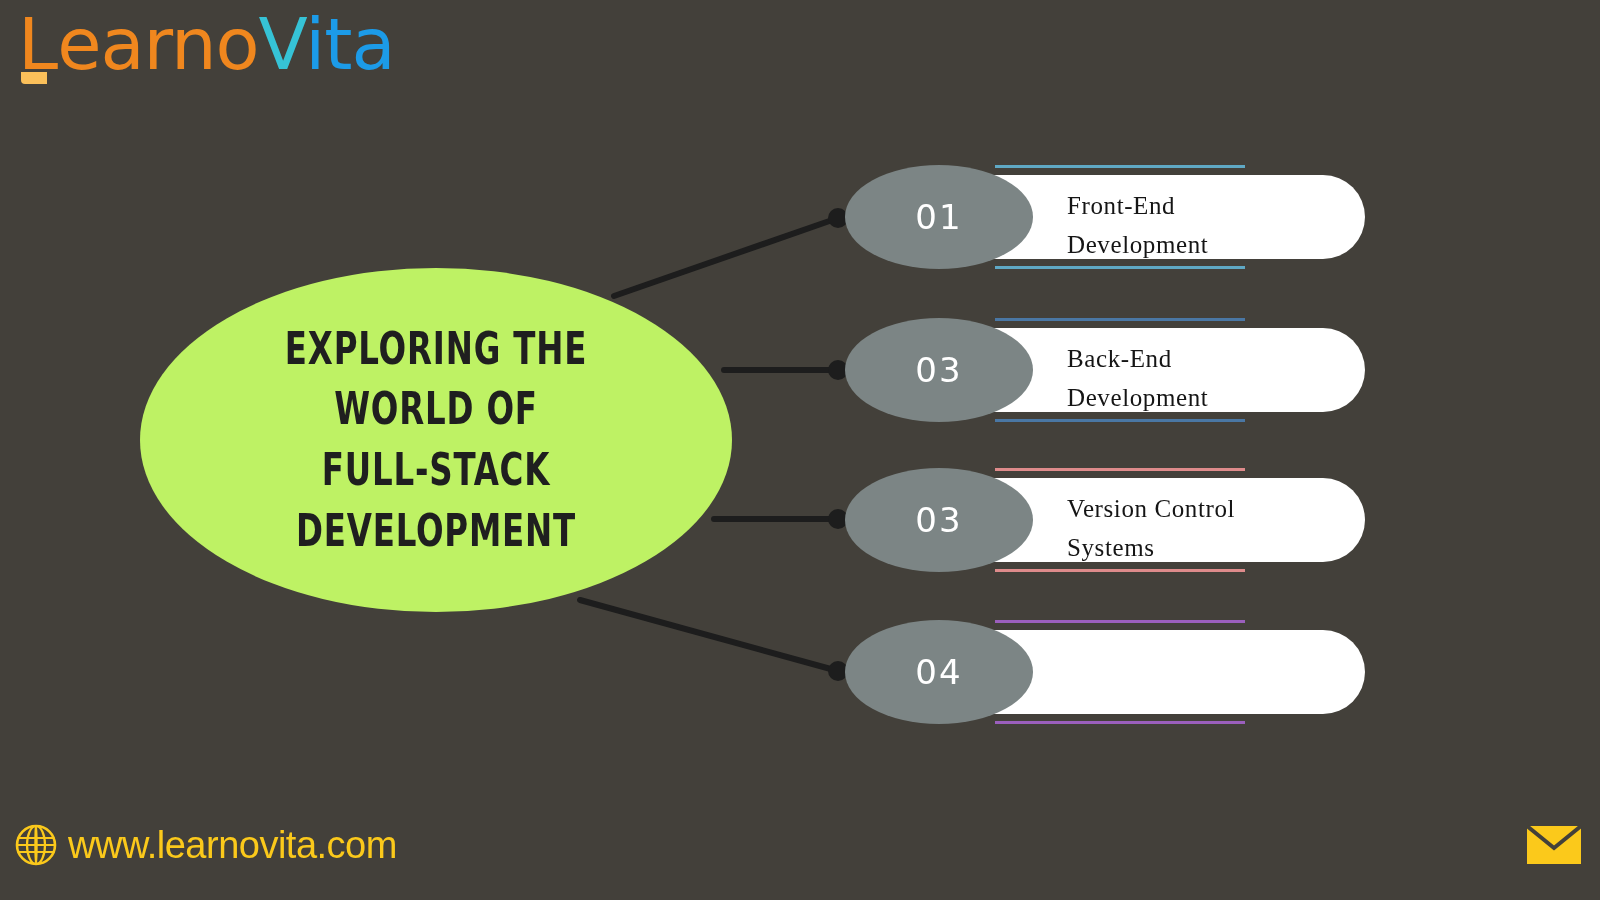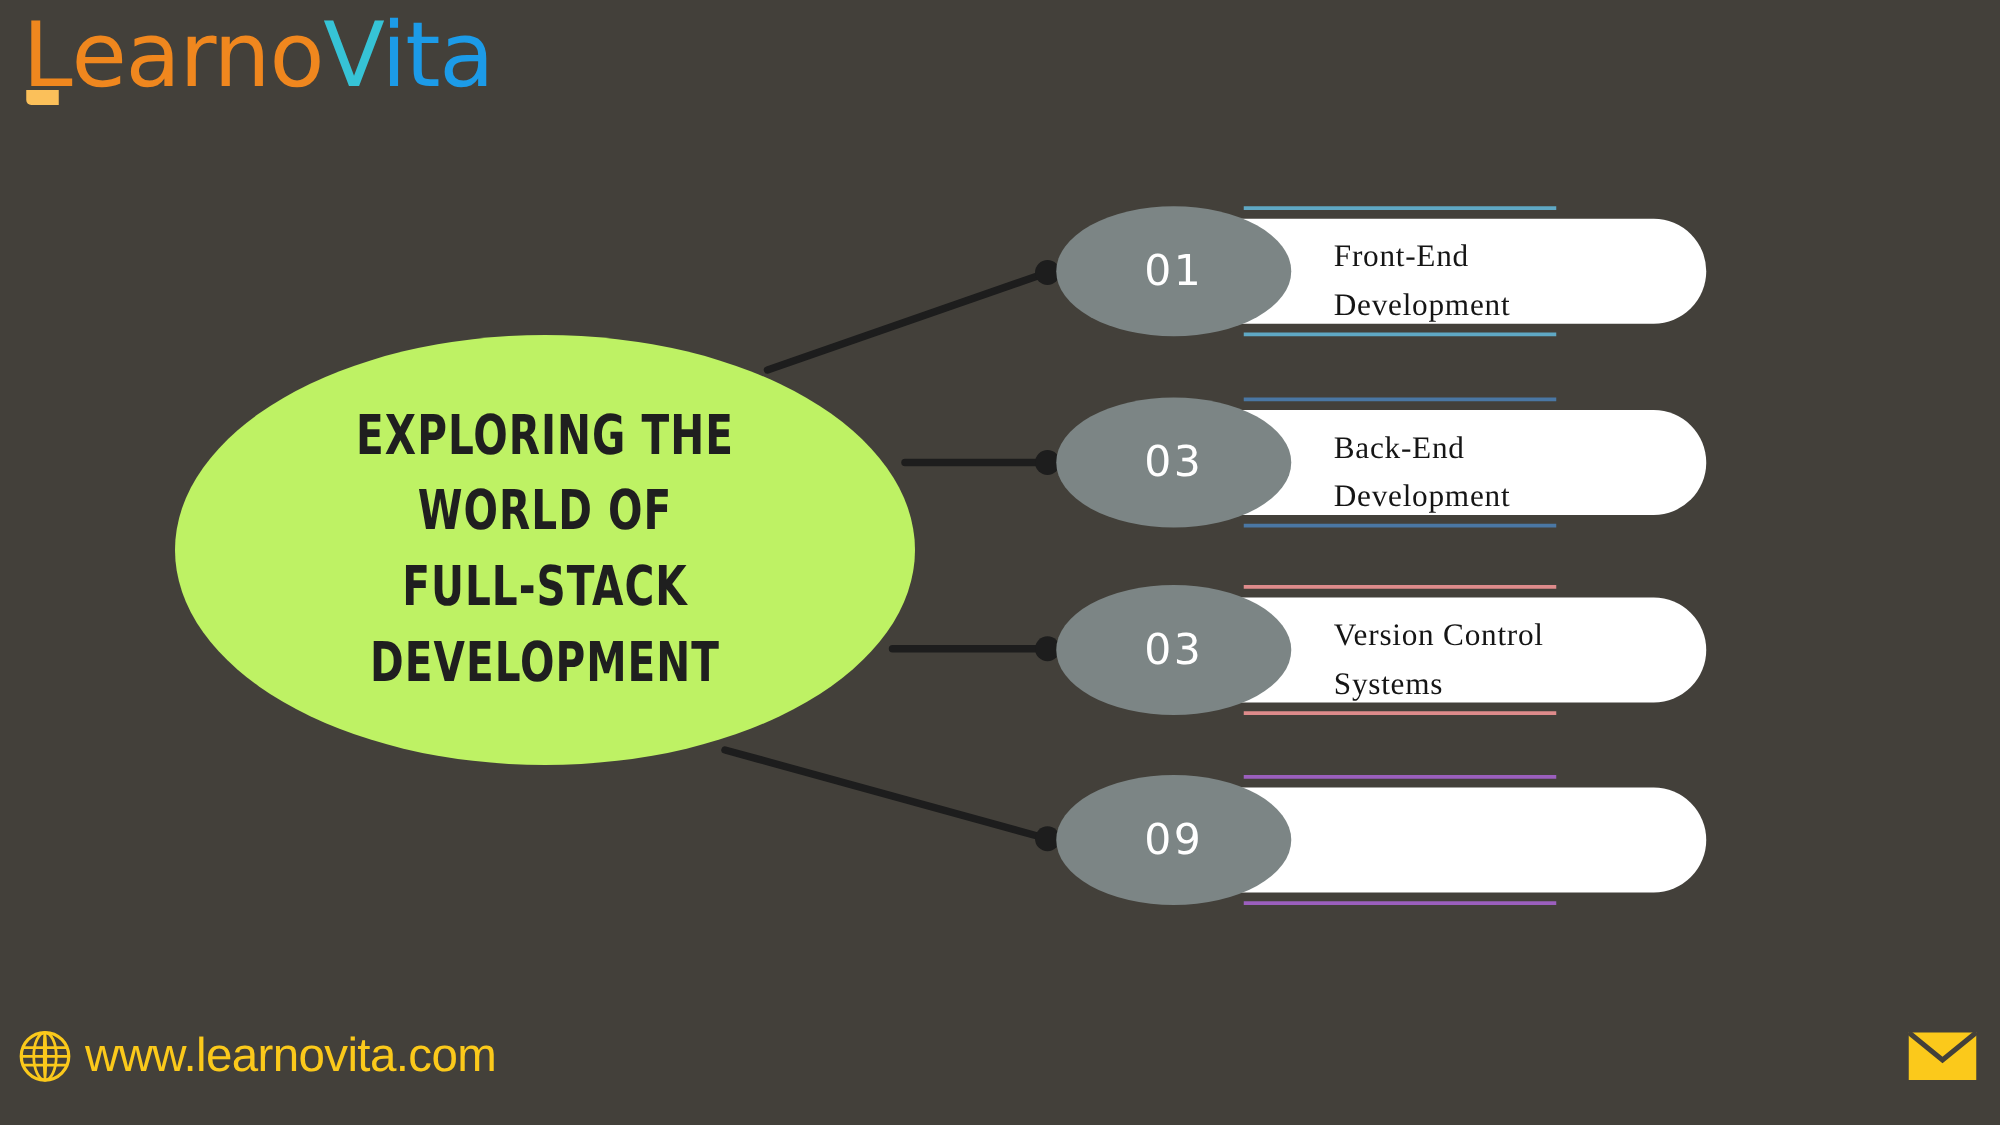--- a/index.html
+++ b/index.html
@@ -227,21 +227,21 @@
 Systems</div>
     <div class="step-bubble">
       <span class="step-number">03</span>
     </div>
   </div>
 
   <div class="step-row" data-row="3">
     <div class="step-accent-panel" style="--accent: #9B5FBD;"></div>
     <div class="step-card"></div>
     <div class="step-bubble">
-      <span class="step-number">09</span>
+      <span class="step-number">04</span>
     </div>
   </div>
 </div>
 
 <div id="footer-bar">
 
   <div class="footer-item">
     <svg class="footer-icon" width="44" height="44" viewBox="0 0 44 44">
       <circle cx="22" cy="22" r="19" fill="none" stroke="#FBC91B" stroke-width="2.6"></circle>
       <ellipse cx="22" cy="22" rx="9" ry="19" fill="none" stroke="#FBC91B" stroke-width="2.2"></ellipse>

